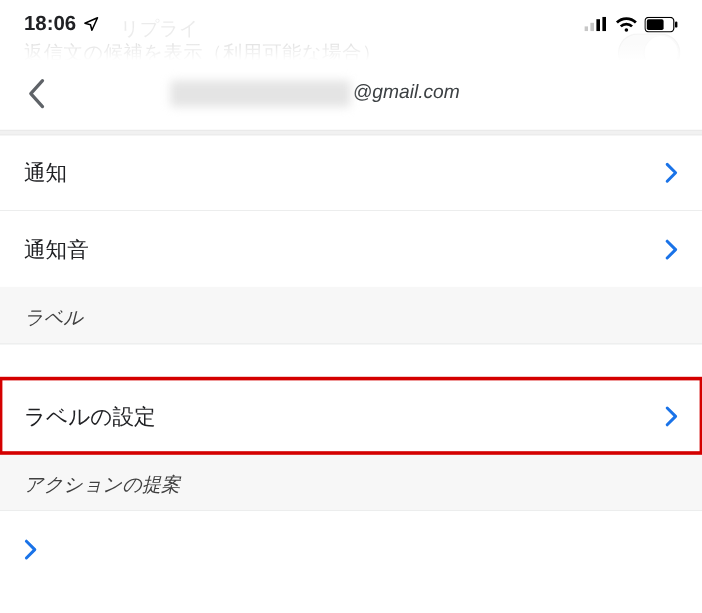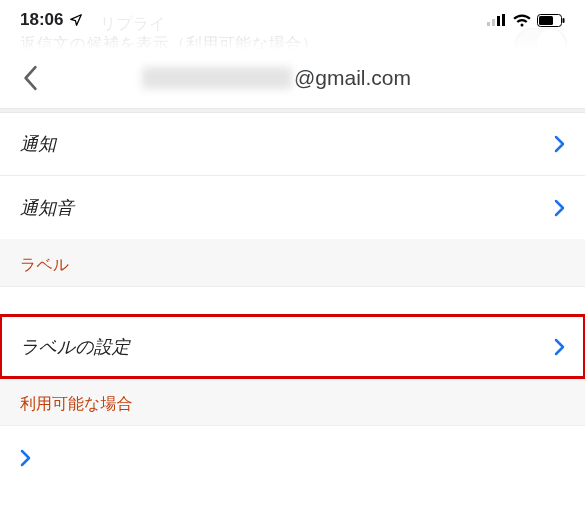--- a/index.html
+++ b/index.html
@@ -78,23 +78,24 @@
   .back-chevron {
     width: 24px;
     height: 24px;
     display: flex;
     align-items: center;
     justify-content: center;
   }
   .email-wrap {
     display: flex;
     align-items: center;
-    font-size: 21px;
+    font-size: 16px;
     color: #3c4043;
     margin-left: 80px;
+    font-style: italic;
   }
   .email-blur {
     display: inline-block;
     width: 150px;
     height: 22px;
     background: #e4e4e4;
     filter: blur(4px);
     border-radius: 3px;
     margin-right: 2px;
   }
@@ -107,29 +108,29 @@
   .row {
     display: flex;
     align-items: center;
     justify-content: space-between;
     padding: 0 20px;
     height: 63px;
     font-size: 18px;
     color: #202124;
     border-bottom: 1px solid #eceded;
     background: #fff;
-    font-style: italic;
   }
   .row.no-border { border-bottom: none; }
   .section-header {
     padding: 16px 3px 10px 20px;
     font-size: 16px;
-    color: #c2410c;
+    color: #404040;
     background: #f7f7f7;
     border-bottom: 1px solid #eceded;
+    font-style: italic;
   }
   .chevron-right {
     color: #1a73e8;
     display: flex;
     align-items: center;
   }
   .highlight {
     outline: 3px solid #d40000;
     outline-offset: -2px;
     position: relative;
@@ -213,21 +214,21 @@
 
 <div class="row highlight no-border">
   <span>ラベルの設定</span>
   <span class="chevron-right">
     <svg width="11" height="18" viewBox="0 0 11 18" fill="none" stroke="#1a73e8" stroke-width="2.5" stroke-linecap="round" stroke-linejoin="round">
       <polyline points="2,2 9,9 2,16"></polyline>
     </svg>
   </span>
 </div>
 
-<div class="section-header">利用可能な場合</div>
+<div class="section-header">アクションの提案</div>
 
 <div class="row no-border">
   <span class="chevron-right">
     <svg width="11" height="18" viewBox="0 0 11 18" fill="none" stroke="#1a73e8" stroke-width="2.5" stroke-linecap="round" stroke-linejoin="round">
       <polyline points="2,2 9,9 2,16"></polyline>
     </svg>
   </span>
 </div>
 
 </body></html>

